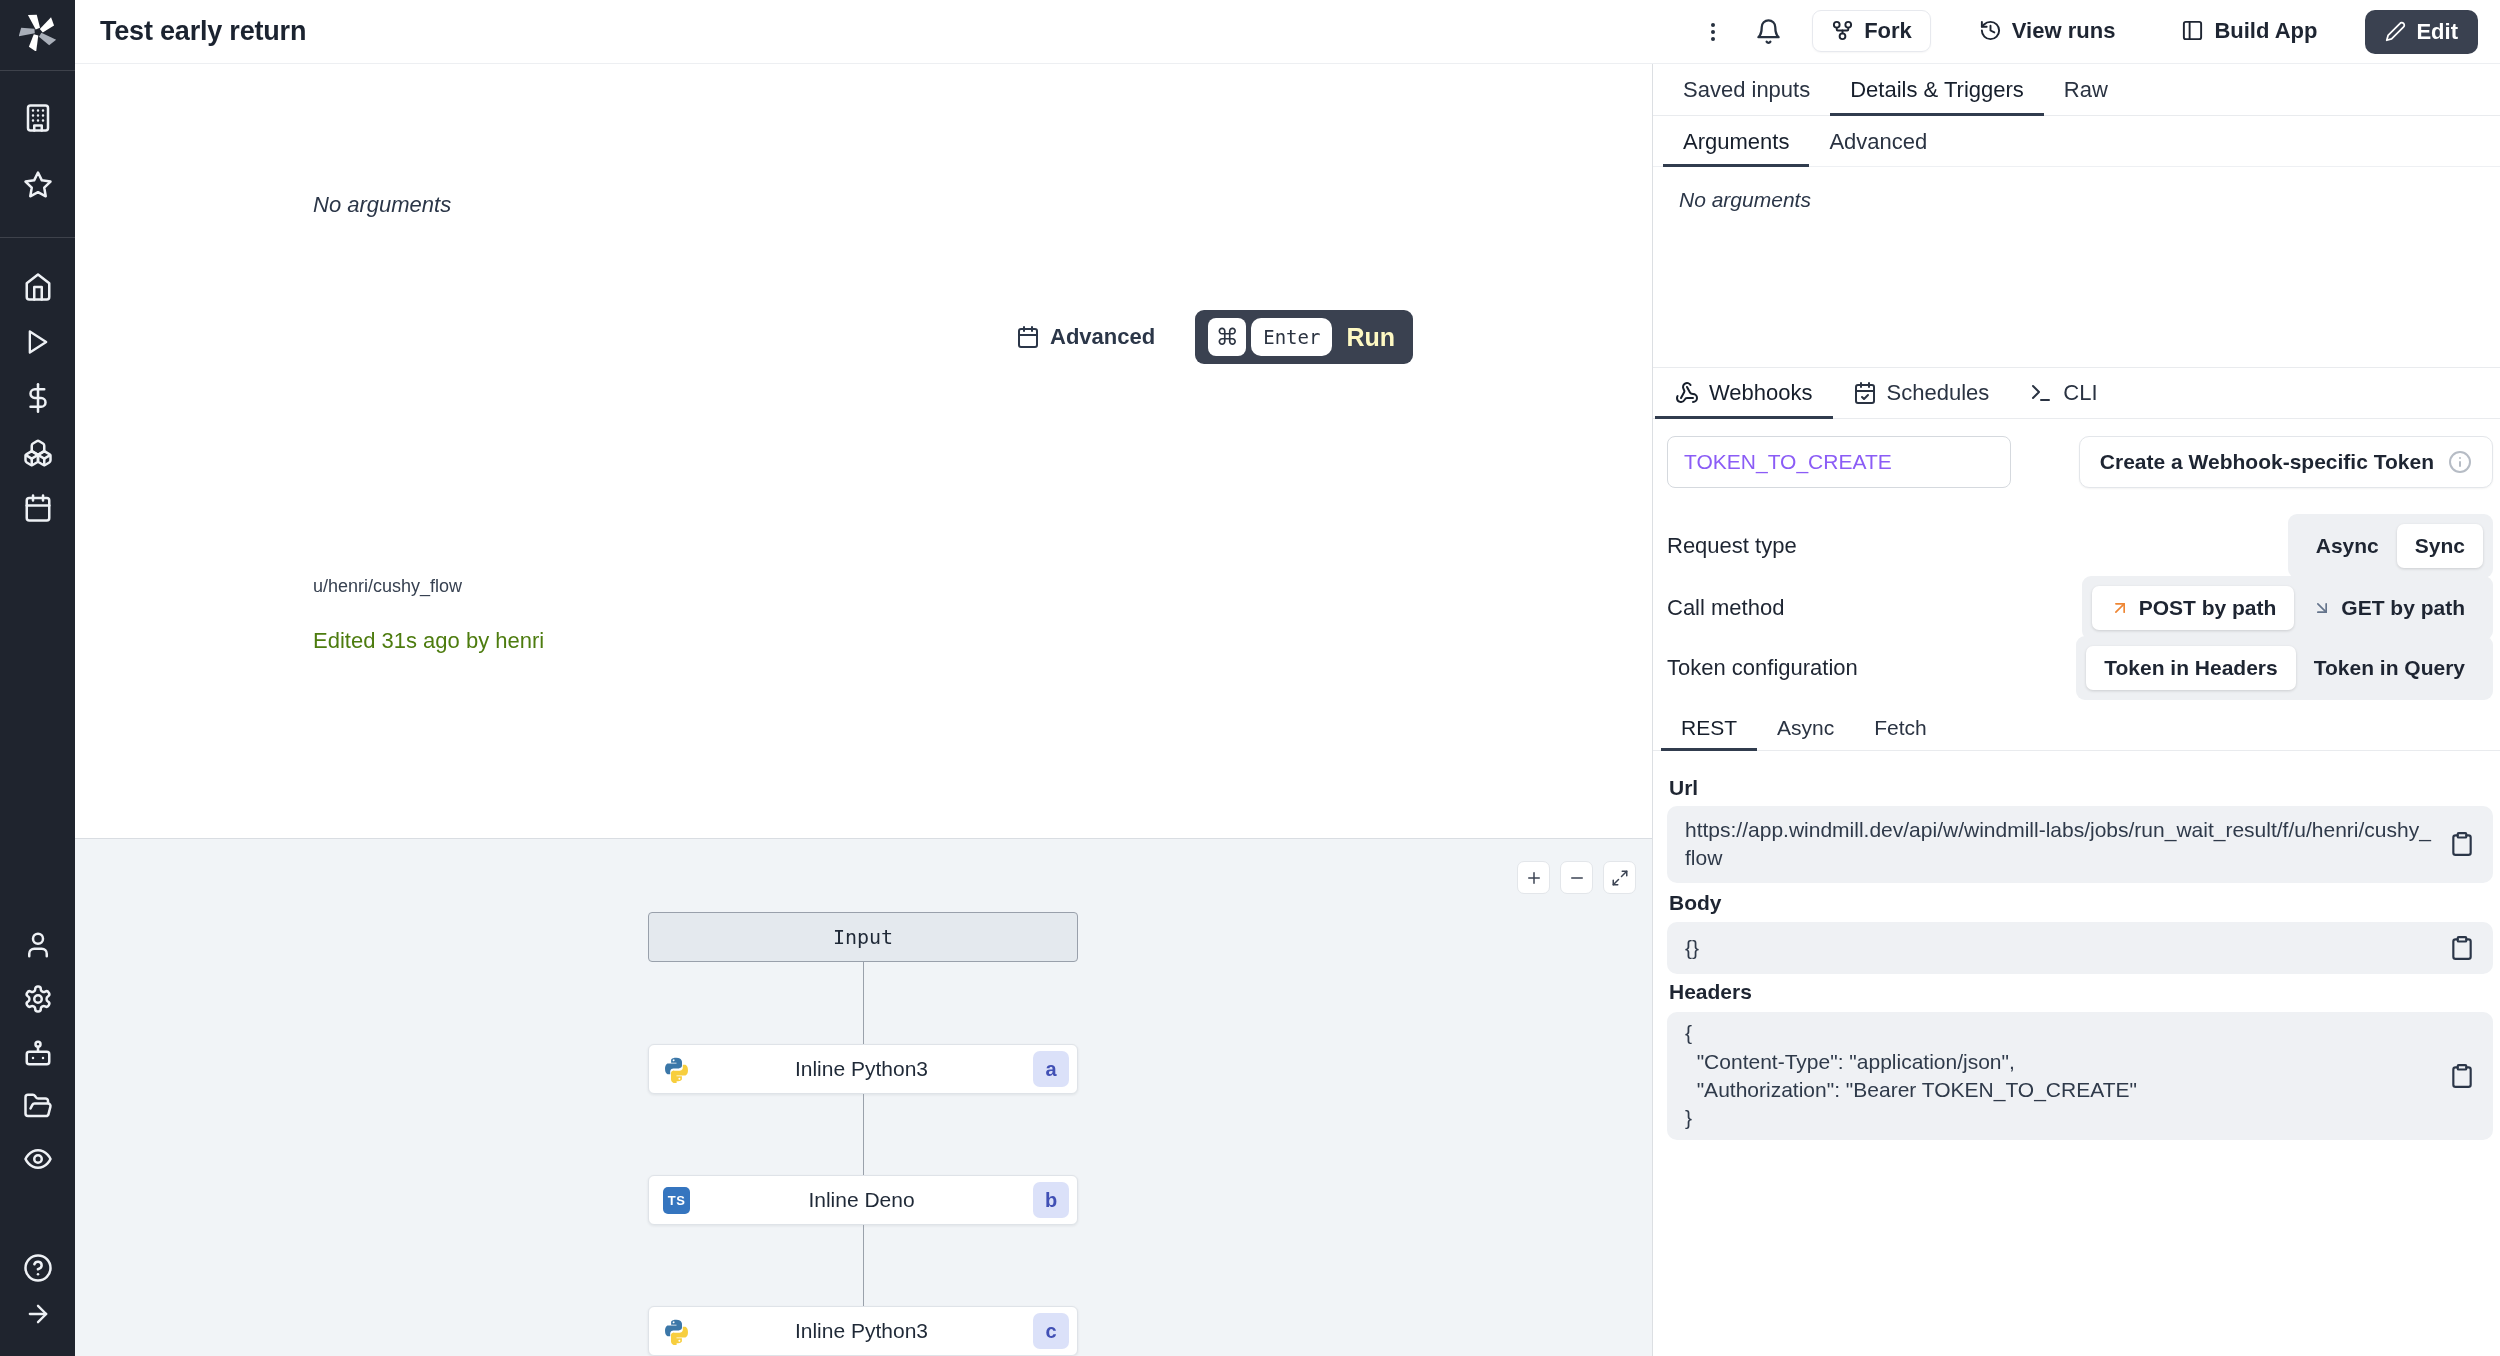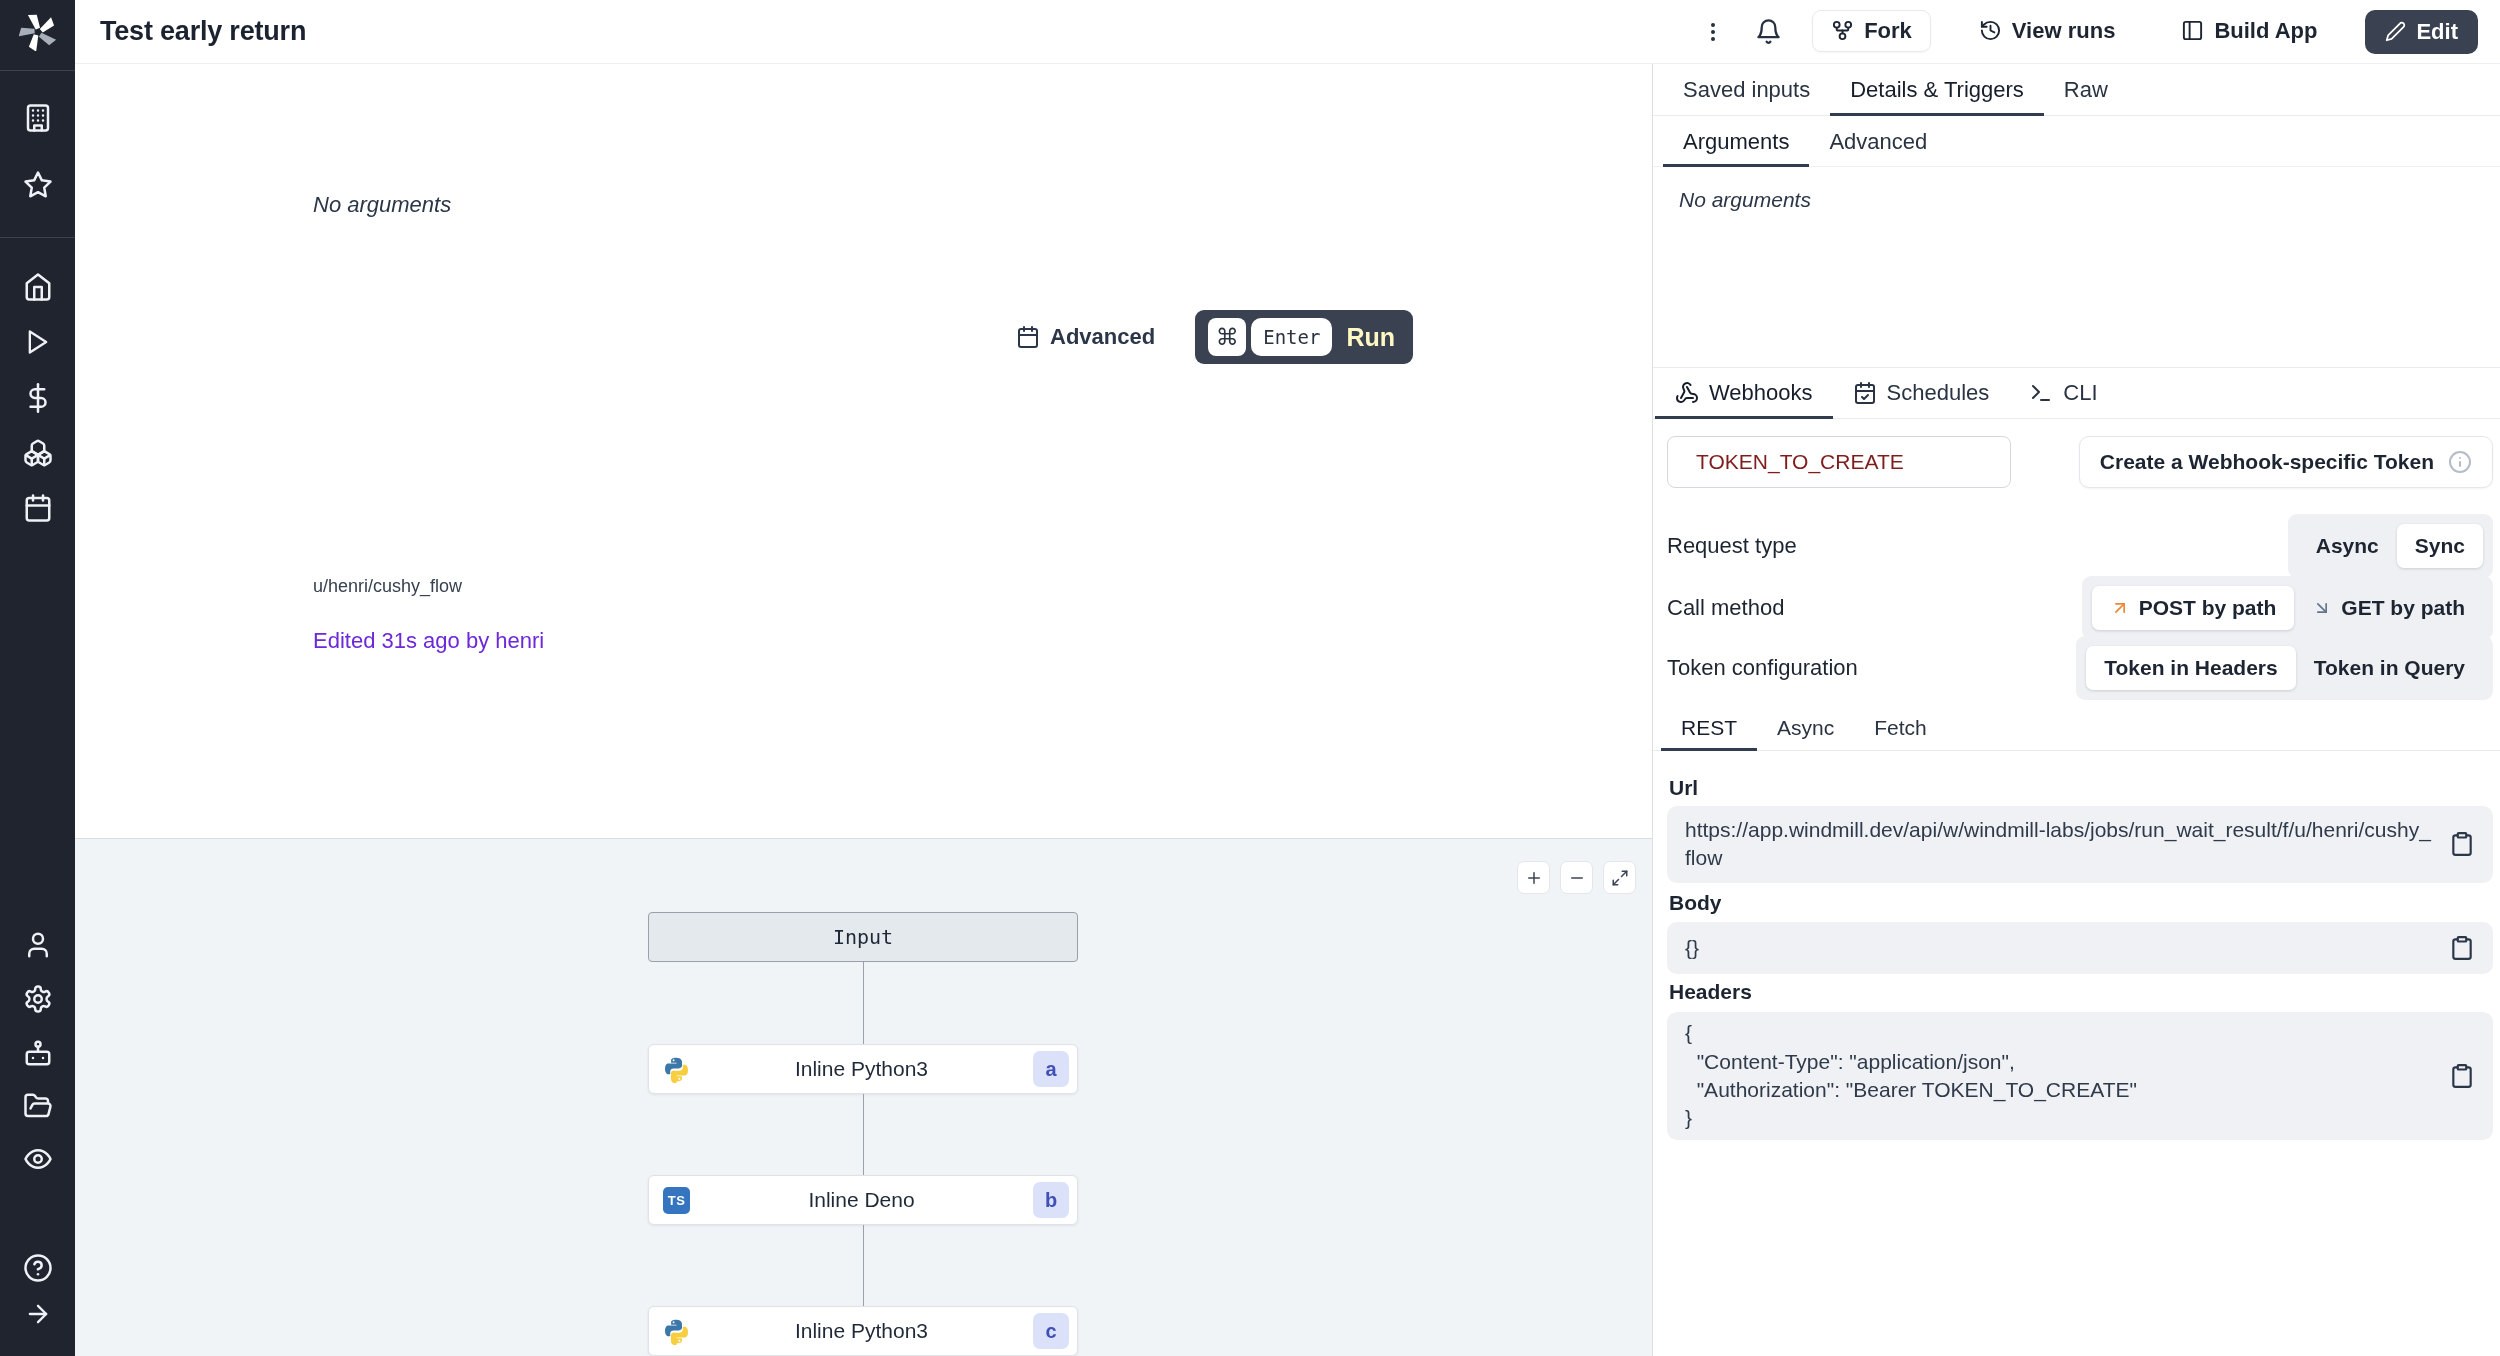--- a/index.html
+++ b/index.html
@@ -34,21 +34,21 @@
   .args-note { position:absolute; left:238px; top:128px; font-style:italic; font-size:22px; color:#2b3648; }
   .runrow { position:absolute; top:246px; right:239px; display:flex; align-items:center; gap:40px; }
   .advanced { display:flex; align-items:center; gap:10px; font-size:22px; font-weight:600; color:#2b3648; cursor:pointer; }
   .runbtn { display:flex; align-items:center; background:#3a4150; border-radius:9px; height:54px; padding:0 18px 0 13px; cursor:pointer; }
   .key { background:#fff; color:#2b3341; display:flex; align-items:center; justify-content:center; }
   .key.cmd { width:38px; height:38px; border-radius:8px; font-size:23px; }
   .key.enter { height:38px; padding:0 12px; border-radius:10px; margin-left:5px;
     font-family:"DejaVu Sans Mono", monospace; font-size:19px; }
   .runlabel { color:#fef9c3; font-weight:700; font-size:25px; margin-left:14px; }
   .path { position:absolute; left:238px; top:512px; font-size:18px; color:#374151; }
-  .edited { position:absolute; left:238px; top:564px; font-size:22px; color:#6d28d9; }
+  .edited { position:absolute; left:238px; top:564px; font-size:22px; color:#4d7c0f; }
 
   
   .graph { position:absolute; left:0; top:774px; width:1577px; height:518px; background:#f1f4f7;
     border-top:1px solid #d9dde2; overflow:hidden; }
   .gbtn { position:absolute; top:22px; width:33px; height:33px; background:#fff; border:1px solid #e3e6ea;
     border-radius:7px; display:flex; align-items:center; justify-content:center; color:#3c4454; cursor:pointer; }
   .connector { position:absolute; left:788px; width:1px; background:#9aa1ab; }
   .node-input { position:absolute; left:573px; top:73px; width:430px; height:50px; background:#e4e9ee;
     border:1px solid #99a0ab; border-radius:4px; display:flex; align-items:center; justify-content:center;
     font-family:"DejaVu Sans Mono", monospace; font-size:20px; color:#1f2937; cursor:pointer; }
@@ -70,22 +70,22 @@
   .tab { display:flex; align-items:center; gap:10px; padding:0 20px; font-size:22px; font-weight:500;
     color:#2a3342; position:relative; cursor:pointer; white-space:nowrap; }
   .tab.active { color:#161e2b; }
   .tab.active::after { content:""; position:absolute; left:0; right:0; bottom:-1px; height:3px; background:#313c4e; }
   .pnoargs { position:absolute; left:26px; top:124px; font-style:italic; font-size:21px; color:#2b3648; }
   .tabrow.triggers { top:303px; height:52px; border-top:1px solid #e9ebee; border-bottom:1px solid #e9ebee; padding-left:2px; }
   .tabrow.codetabs { top:641px; height:46px; border-bottom:1px solid #e9ebee; padding-left:8px; font-size:21px; }
   .tabrow.codetabs .tab { font-size:21px; }
 
   .tokrow { position:absolute; left:14px; top:372px; width:826px; display:flex; justify-content:space-between; }
-  .token-input { width:344px; height:52px; border:1px solid #d5d9de; border-radius:8px; padding:0 28px;
-    font-size:21px; color:#7f1d1d; font-family:"Liberation Sans", sans-serif; background:#fff; }
+  .token-input { width:344px; height:52px; border:1px solid #d5d9de; border-radius:8px; padding:0 16px;
+    font-size:21px; color:#8b5cf6; font-family:"Liberation Sans", sans-serif; background:#fff; }
   .createbtn { display:flex; align-items:center; gap:14px; height:52px; padding:0 20px; border:1px solid #e3e6ea;
     border-radius:10px; background:#fff; font-size:21px; font-weight:600; color:#1e2532;
     box-shadow:0 1px 2px rgba(0,0,0,.05); cursor:pointer; }
   .info { color:#b6bcc5; }
 
   .cfgrow { position:absolute; left:14px; width:826px; height:50px; display:flex; align-items:center;
     justify-content:space-between; }
   .cfglabel { font-size:22px; font-weight:500; color:#1e2532; }
   .seggroup { display:flex; background:#eef0f3; border-radius:9px; padding:10px; }
   .seg { display:flex; align-items:center; gap:9px; padding:0 18px; height:44px; border-radius:7px;

